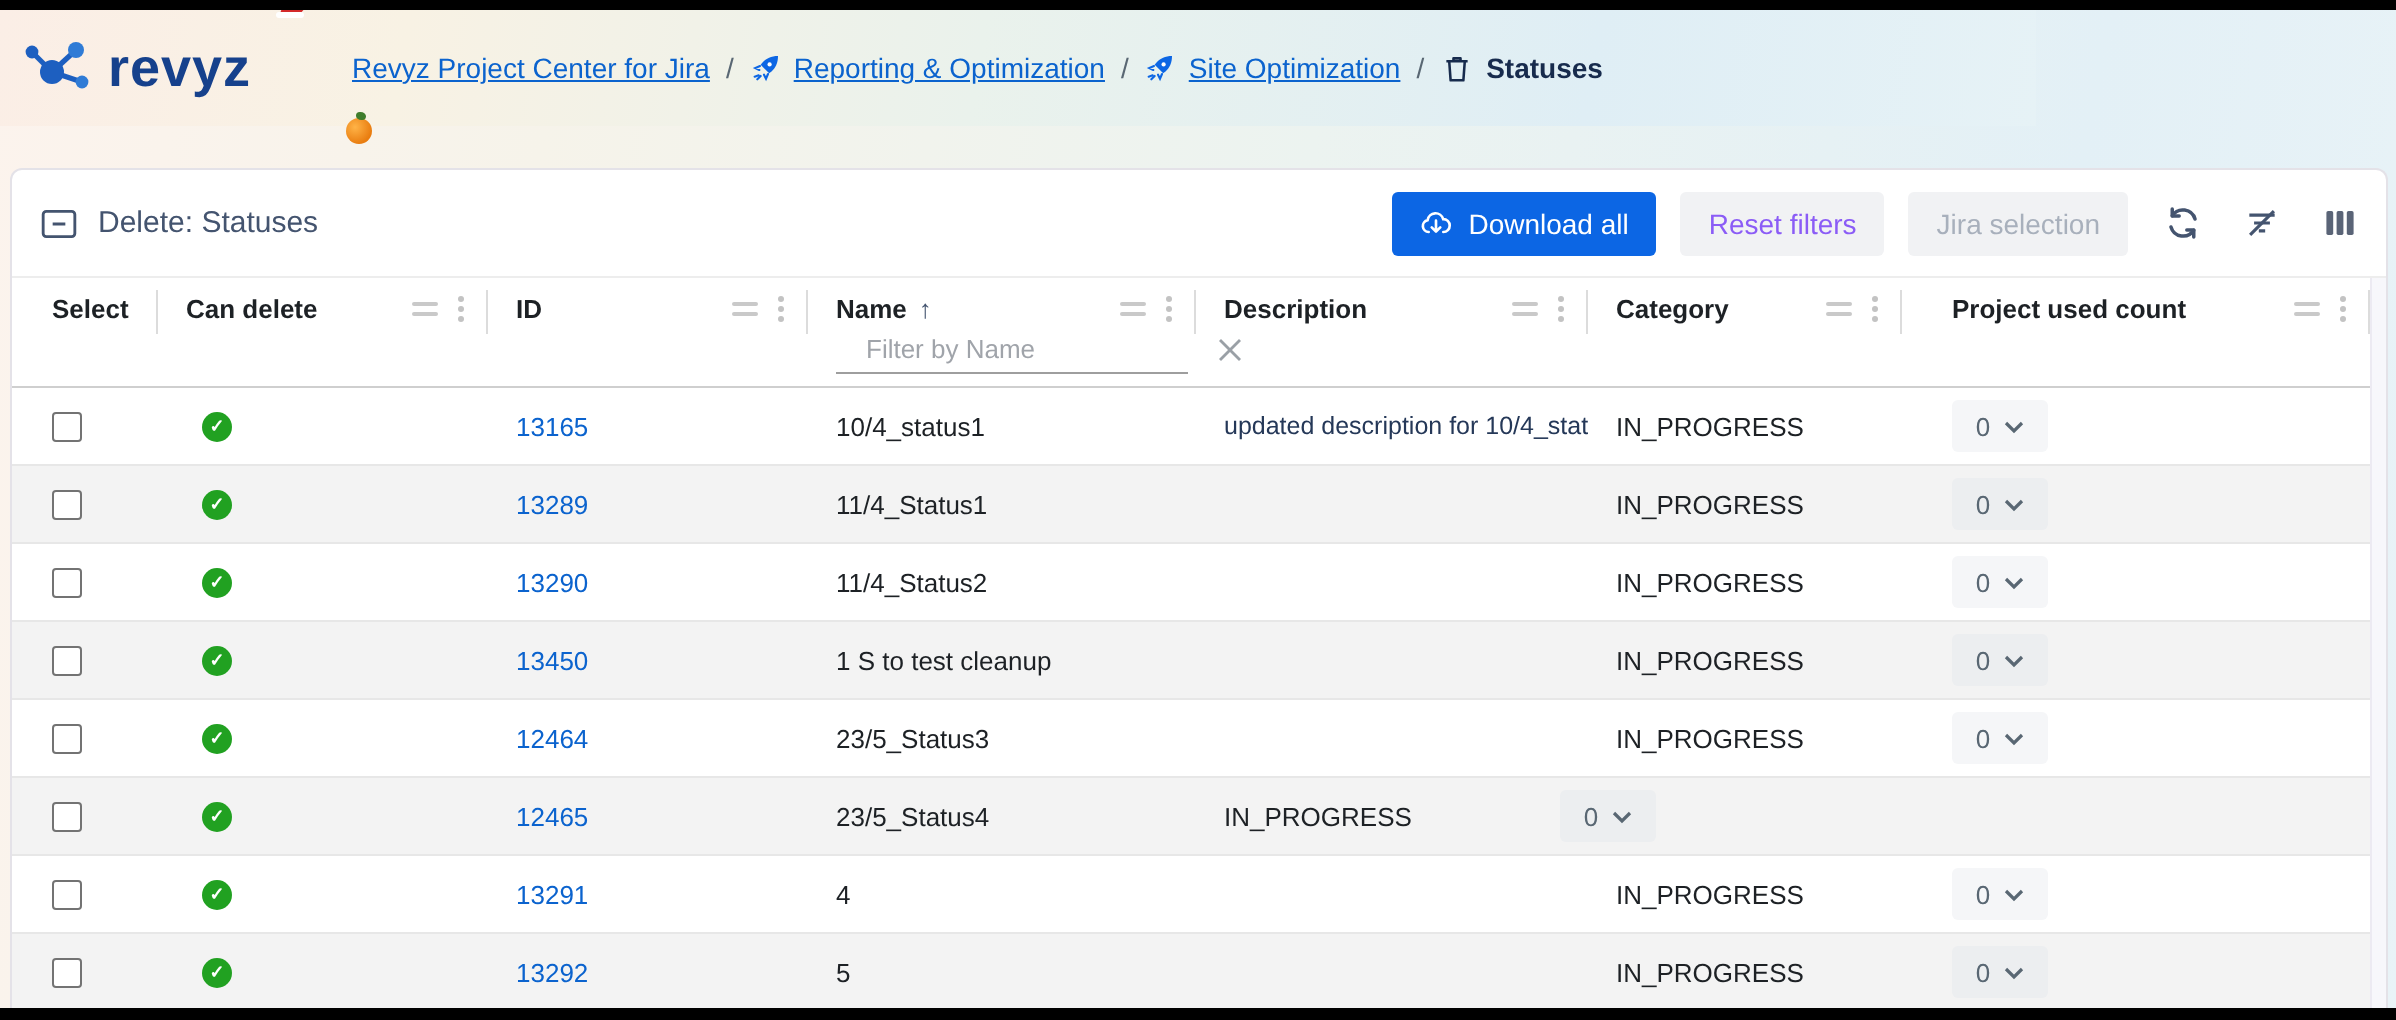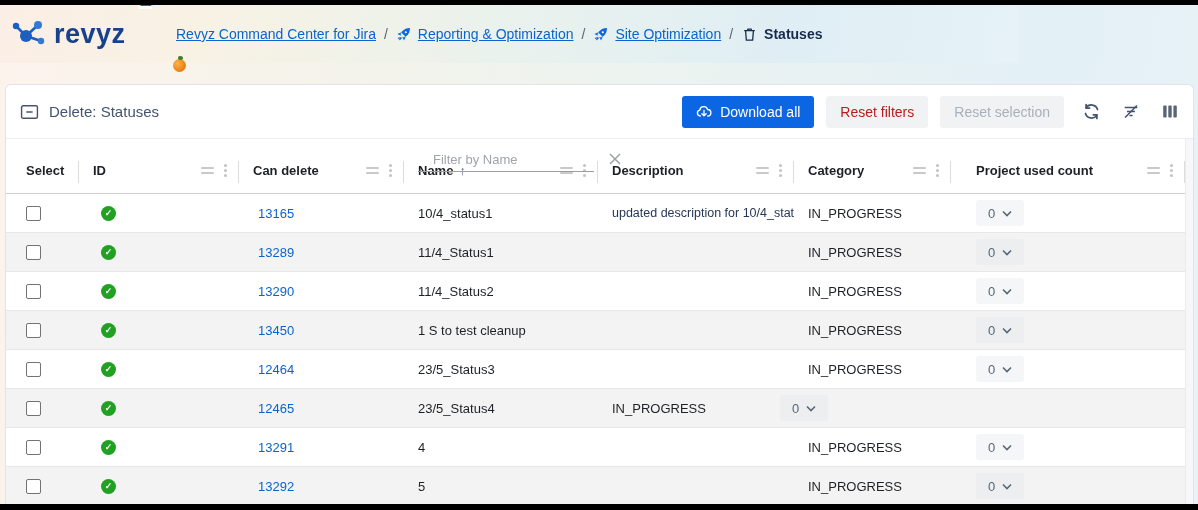--- a/index.html
+++ b/index.html
@@ -40,28 +40,28 @@
     border-radius:6px 6px 0 0; overflow:hidden;
   }
 
   
   .toolbar { height:54px; display:flex; align-items:center; padding:0 12px 0 14px; border-bottom:1px solid #ededed; }
   .toolbar-title { display:flex; align-items:center; gap:10px; font-size:15px; color:#44546f; }
   .toolbar-actions { margin-left:auto; display:flex; align-items:center; gap:12px; }
   .btn { height:32px; border:none; border-radius:3px; font-size:14px; padding:0 14px;
     font-family:"Liberation Sans",sans-serif; display:flex; align-items:center; gap:8px; cursor:pointer; }
   .btn-primary { background:#0c66e4; color:#fff; }
-  .btn-default { background:#f1f2f4; color:#b91c1c; }
+  .btn-default { background:#f1f2f4; color:#8b5cf6; }
   .btn-disabled { background:#f1f2f4; color:#a8b0bc; cursor:default; }
   .icon-btn { background:none; border:none; padding:2px; margin-left:4px; cursor:pointer; display:flex; align-items:center; }
 
   
   .grid { position:relative; height:367px; }
   .scroll-track { position:absolute; top:0; right:0; bottom:0; width:8px; background:#f7f7fb; border-left:1px solid #eceaf2; }
-  .thead { display:flex; height:55px; border-bottom:1px solid #cfcfcf; width:calc(100% - 8px);align-items:center; }
+  .thead { display:flex; height:55px; border-bottom:1px solid #cfcfcf; width:calc(100% - 8px); }
   .th { position:relative; padding-top:8px; display:flex; align-items:flex-start; font-size:13px; font-weight:bold; color:#1d2125; }
   .th::after { content:""; position:absolute; right:0; top:6px; height:22px; width:1px; background:#dcdcdc; }
   .th-label-row { display:flex; align-items:center; width:100%; padding-right:12px; }
   .th-icons { margin-left:auto; display:flex; align-items:center; gap:10px; }
   .bars-icon { display:inline-flex; flex-direction:column; gap:3px; cursor:pointer; }
   .bars-icon i { display:block; width:13px; height:2px; background:#c9c9c9; border-radius:1px; }
   .dots-icon { display:inline-flex; flex-direction:column; gap:2px; cursor:pointer; }
   .dots-icon i { display:block; width:3px; height:3px; background:#c3c3c3; border-radius:50%; }
   .sort-arrow { margin-left:6px; font-weight:normal; color:#44546f; font-size:13px; }
 
@@ -117,21 +117,21 @@
     <svg class="santa-hat" viewBox="0 0 26 14">
       <path d="M4 11 C6 3 14 1 20 4 L14 11 Z" fill="#d42a2a"></path>
       <circle cx="21" cy="4" r="2.4" fill="#fff"></circle>
       <rect x="2" y="10" width="14" height="3" rx="1.5" fill="#fff"></rect>
     </svg>
     <span class="tangerine"></span>
   </div>
 
   <div class="breadcrumb">
     <span class="crumb-item">
-      <a class="crumb-link">Revyz Command Center for Jira</a>
+      <a class="crumb-link">Revyz Project Center for Jira</a>
     </span>
     <span class="crumb-sep">/</span>
     <span class="crumb-item">
       <svg width="16" height="16" viewBox="0 0 24 24">
         <path d="M21 3c-5 0-9 1.8-11.6 4.9L8 9.6l6.4 6.4 1.7-1.4C19.2 12 21 8 21 3z" fill="#0c66e4"></path>
         <circle cx="14.7" cy="9.3" r="1.6" fill="#fff"></circle>
         <path d="M7.5 10.5 4 12l3 1.5M13.5 16.5 12 20l-1.5-3M3.5 18.5l3-1M5.5 20.5l2.5-2.5" stroke="#0c66e4" stroke-width="1.6" fill="none" stroke-linecap="round"></path>
       </svg>
       <a class="crumb-link">Reporting &amp; Optimization</a>
     </span>
@@ -166,21 +166,21 @@
     </div>
     <div class="toolbar-actions">
       <button class="btn btn-primary">
         <svg width="16" height="16" viewBox="0 0 24 24" fill="none" stroke="#fff" stroke-width="2">
           <path d="M6.5 18a4.5 4.5 0 0 1-.8-8.9A6 6 0 0 1 17.4 8.3 4.5 4.5 0 0 1 17.5 18" stroke-linecap="round"></path>
           <path d="M12 9.5v8M8.8 14.5 12 17.7l3.2-3.2" stroke-linecap="round" stroke-linejoin="round"></path>
         </svg>
         <span>Download all</span>
       </button>
       <button class="btn btn-default">Reset filters</button>
-      <button class="btn btn-disabled">Reset selection</button>
+      <button class="btn btn-disabled">Jira selection</button>
       <span class="icon-btn">
         <svg width="19" height="19" viewBox="0 0 24 24" fill="none" stroke="#44546f" stroke-width="2.2">
           <path d="M19.6 9.5A8 8 0 0 0 5.2 7.4" stroke-linecap="round"></path>
           <path d="M4.4 14.5a8 8 0 0 0 14.4 2.1" stroke-linecap="round"></path>
           <path d="M5.2 3.2v4.4h4.4" stroke-linecap="round" stroke-linejoin="round" fill="none"></path>
           <path d="M18.8 20.8v-4.4h-4.4" stroke-linecap="round" stroke-linejoin="round" fill="none"></path>
         </svg>
       </span>
       <span class="icon-btn">
         <svg width="20" height="19" viewBox="0 0 24 24" fill="none" stroke="#44546f" stroke-width="2">
@@ -200,39 +200,39 @@
     </div>
   </div>
 
   <div class="grid">
     <div class="thead">
       <div class="th col-select">
         <div class="th-label-row">
             <span>Select</span>
           </div>
       </div>
-      <div class="th col-id">
-        <div class="th-label-row">
-          <span>ID</span>
+      <div class="th col-candelete">
+        <div class="th-label-row">
+          <span>Can delete</span>
           <span class="th-icons">
             <span class="bars-icon">
                 <i></i>
                 <i></i>
               </span>
             <span class="dots-icon">
                 <i></i>
                 <i></i>
                 <i></i>
               </span>
           </span>
         </div>
       </div>
-      <div class="th col-candelete">
-        <div class="th-label-row">
-          <span>Can delete</span>
+      <div class="th col-id">
+        <div class="th-label-row">
+          <span>ID</span>
           <span class="th-icons">
             <span class="bars-icon">
                 <i></i>
                 <i></i>
               </span>
             <span class="dots-icon">
                 <i></i>
                 <i></i>
                 <i></i>
               </span>

